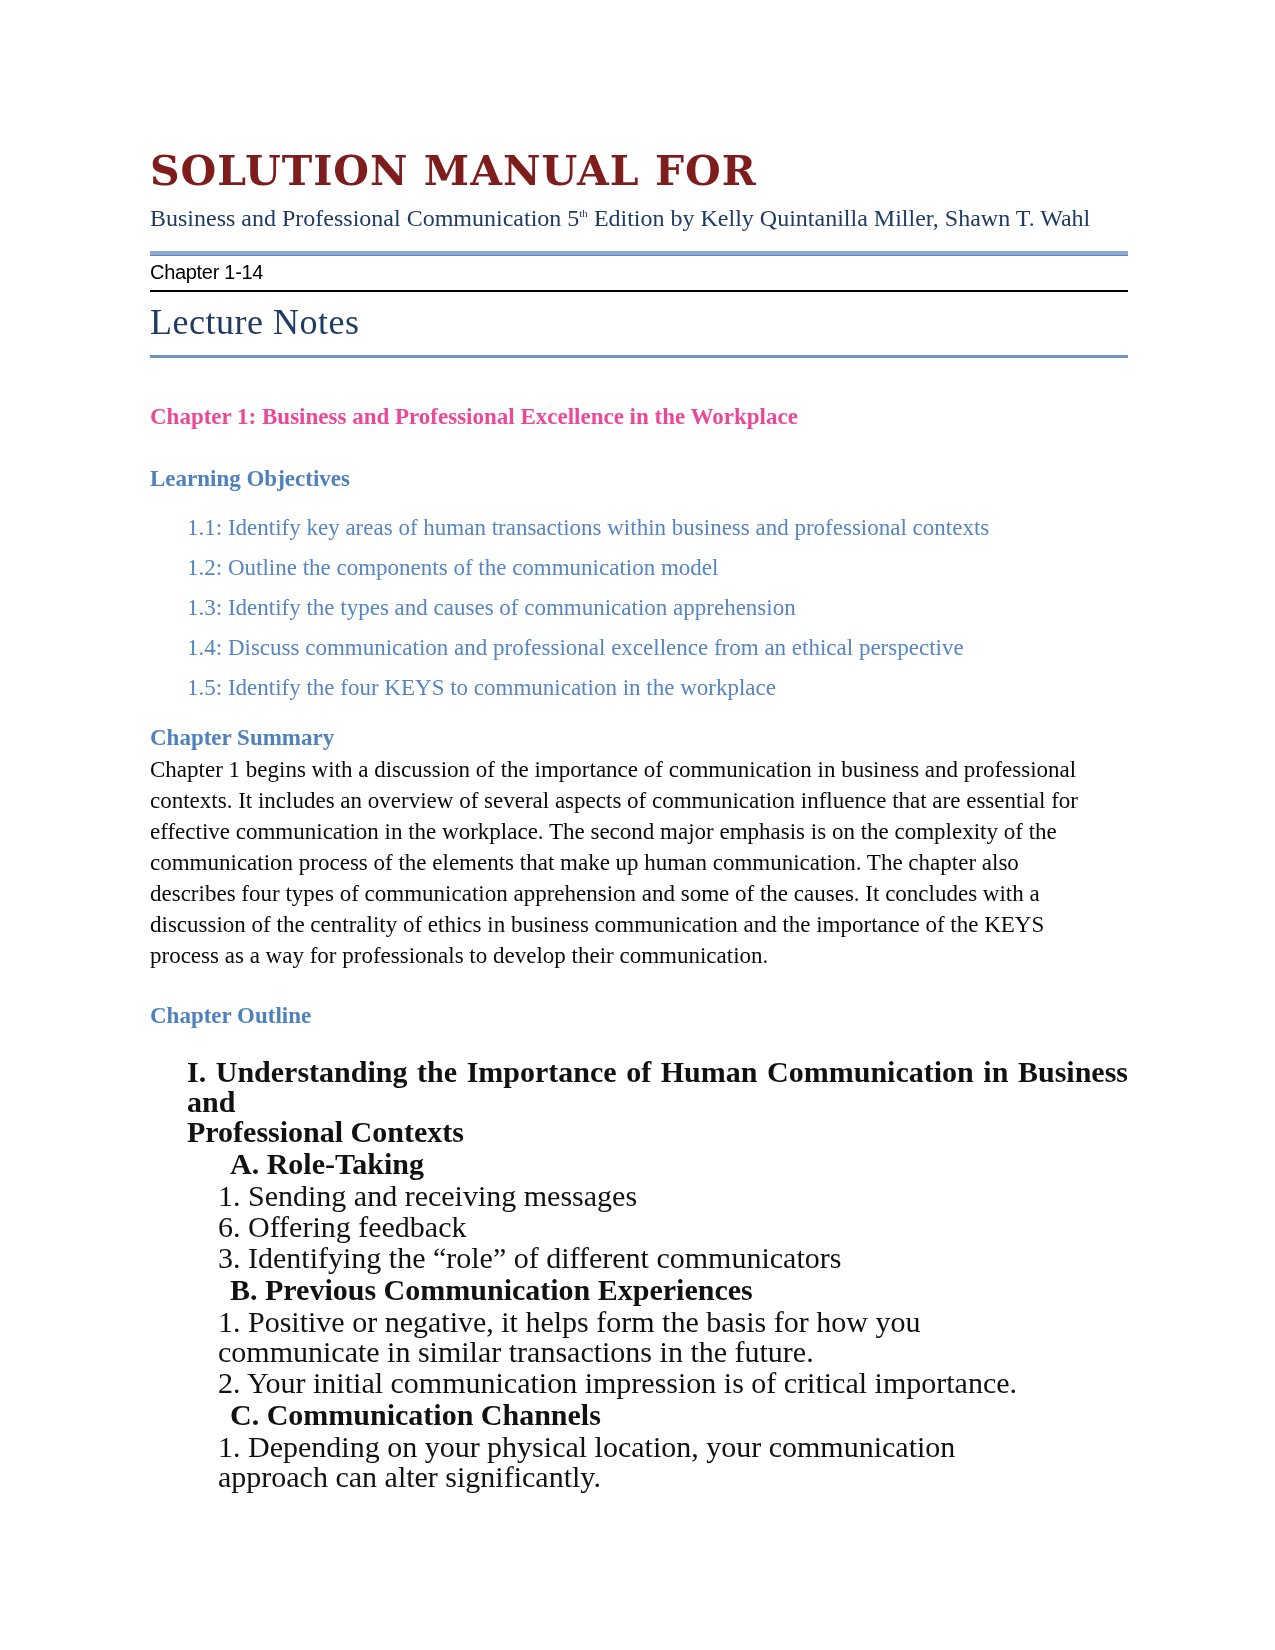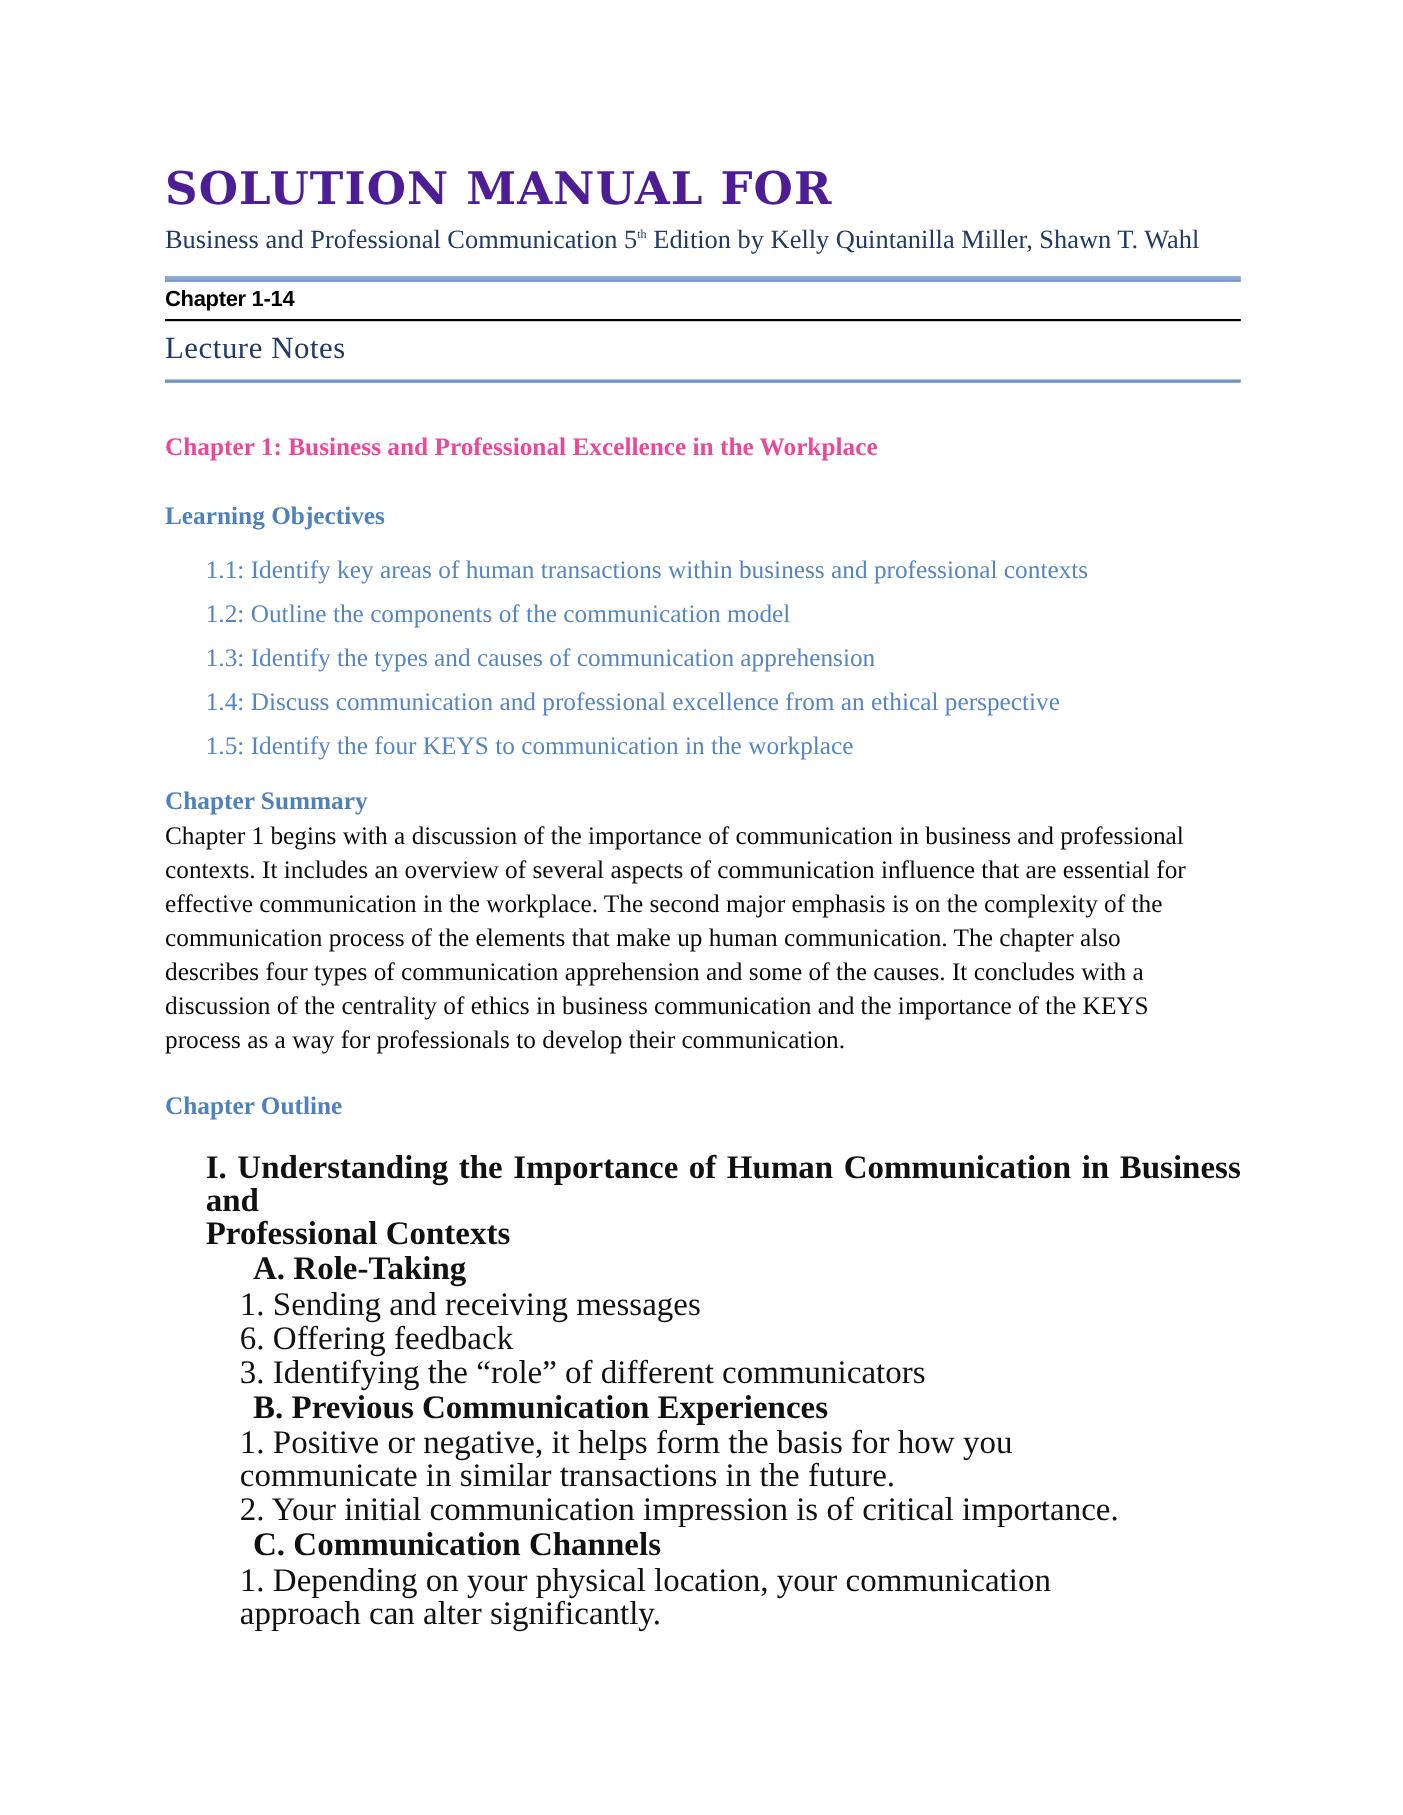--- a/index.html
+++ b/index.html
@@ -16,43 +16,43 @@
     overflow: hidden;
   }
 
   
   .doc-title {
     font-family: "DejaVu Serif", serif;
     font-weight: 800;
     font-size: 41px;
     line-height: 1.05;
     letter-spacing: 1px;
-    color: #4c1d95;
+    color: #7f1d1d;
   }
   .doc-subtitle {
     margin-top: 8px;
     font-size: 24px;
     line-height: 34px;
     color: #1F3A63;
     max-width: 950px;
   }
   .doc-subtitle sup { font-size: 11px; line-height: 0; }
 
   .rule-blue-top { margin-top: 16px; height: 4px; background: #8AA9D3; border-bottom: 1px solid #6487B8; }
   .chapter-range {
     font-family: "Liberation Sans", sans-serif;
-    font-weight: 700;
+    font-weight: 400;
     font-size: 20px;
     letter-spacing: -0.3px;
     color: #000000;
     padding: 5px 0 6px 0;
   }
   .rule-black { height: 2px; background: #000000; }
   .doc-type {
-    font-size: 28px;
+    font-size: 36px;
     color: #1F3A63;
     letter-spacing: 0.5px;
     padding: 9px 0 12px 0;
   }
   .rule-blue-bottom { height: 3px; background: #6F94C3; }
 
   
   .chapter-heading {
     margin-top: 46px;
     font-size: 23px;

